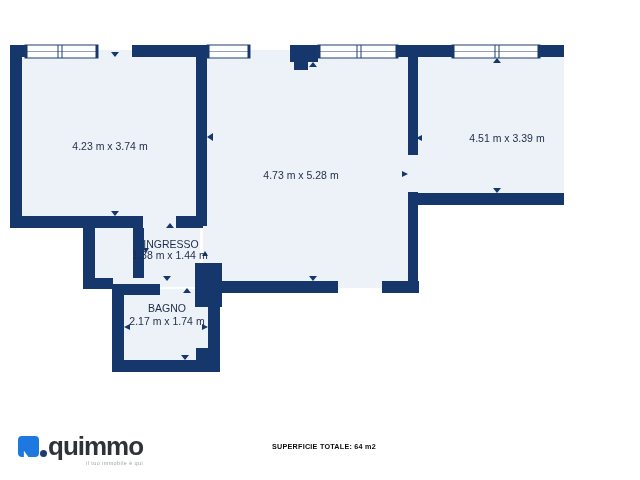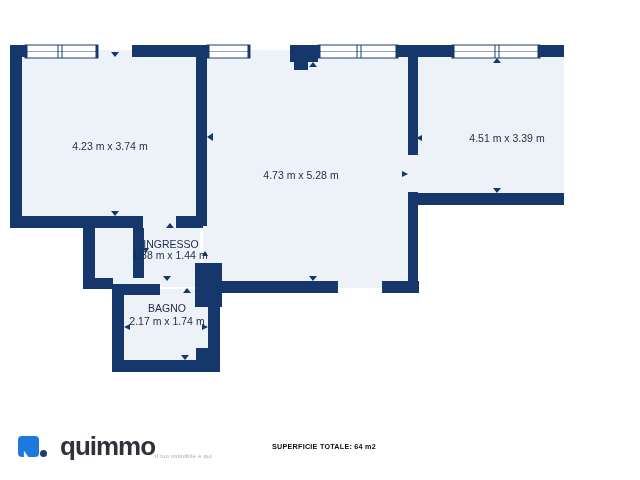--- a/index.html
+++ b/index.html
@@ -6,21 +6,21 @@
   .stage{position:relative;width:564px;height:480px;background:#ffffff;overflow:hidden;
          font-family:"Liberation Sans",sans-serif;}
   .plan-svg{position:absolute;left:0;top:0;}
   .room-label{font-family:"Liberation Sans",sans-serif;font-size:10.5px;fill:#1c2b45;}
   .total-label{font-family:"Liberation Sans",sans-serif;font-size:7.2px;font-weight:bold;fill:#0a0a0a;letter-spacing:.25px;}
   .logo{position:absolute;left:18px;top:433px;display:flex;align-items:flex-start;}
   .logo-icon{position:relative;width:22px;height:22px;margin-top:3px;}
   .logo-square{position:absolute;left:0;top:0;width:21px;height:21px;background:#1d79e0;border-radius:4px;
                clip-path:polygon(0 0,100% 0,100% 100%,50% 100%,28% 70%,28% 100%,0 100%);}
   .logo-dot{position:absolute;left:22px;top:14px;width:7px;height:7px;border-radius:50%;background:#203a70;}
-  .logo-textcol{margin-left:20px;display:flex;flex-direction:row;align-items:flex-end;}
+  .logo-textcol{margin-left:8px;display:flex;flex-direction:column;align-items:flex-end;}
   .logo-word{font-size:26px;line-height:26px;font-weight:bold;color:#303239;letter-spacing:-1px;}
   .logo-tag{font-size:5.5px;color:#a0a4ab;letter-spacing:.4px;margin-top:1px;}
 </style>
 </head>
 <body>
 
 <div class="stage">
 
   <svg class="plan-svg" width="640" height="480" viewBox="0 0 640 480">
 

